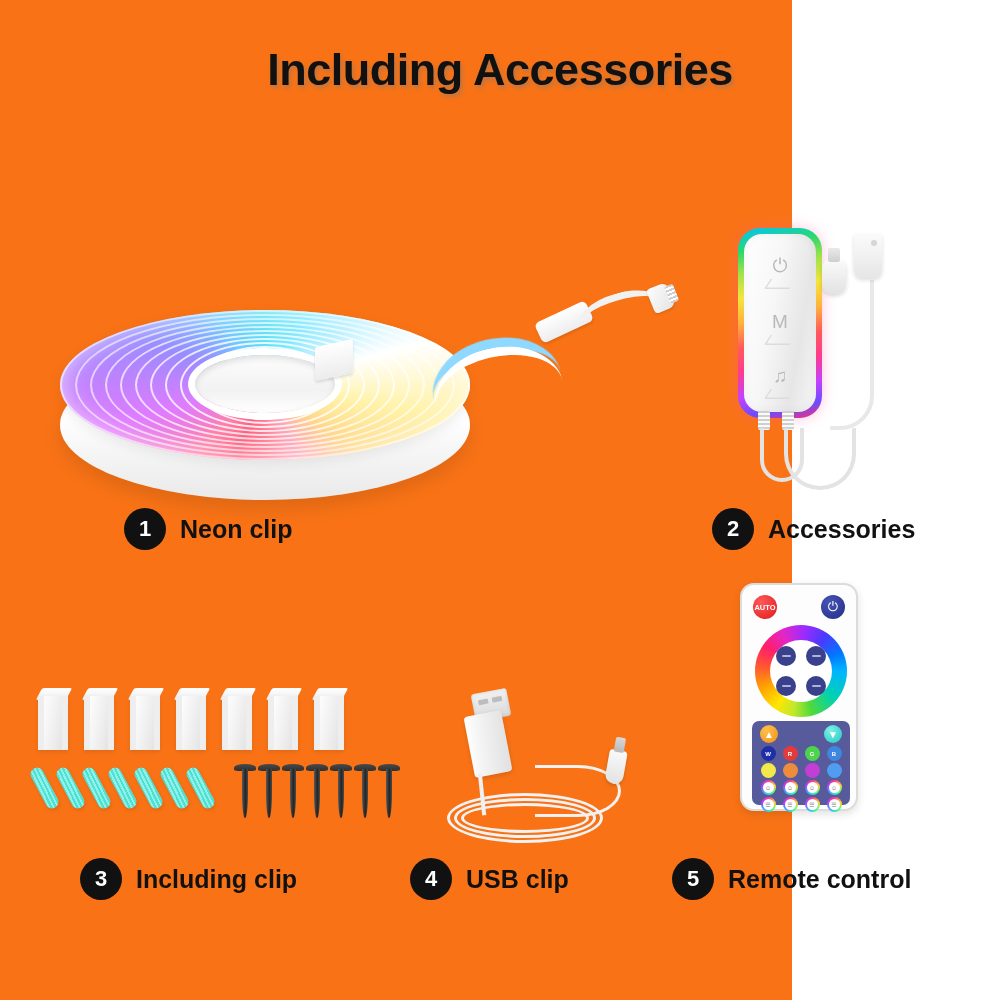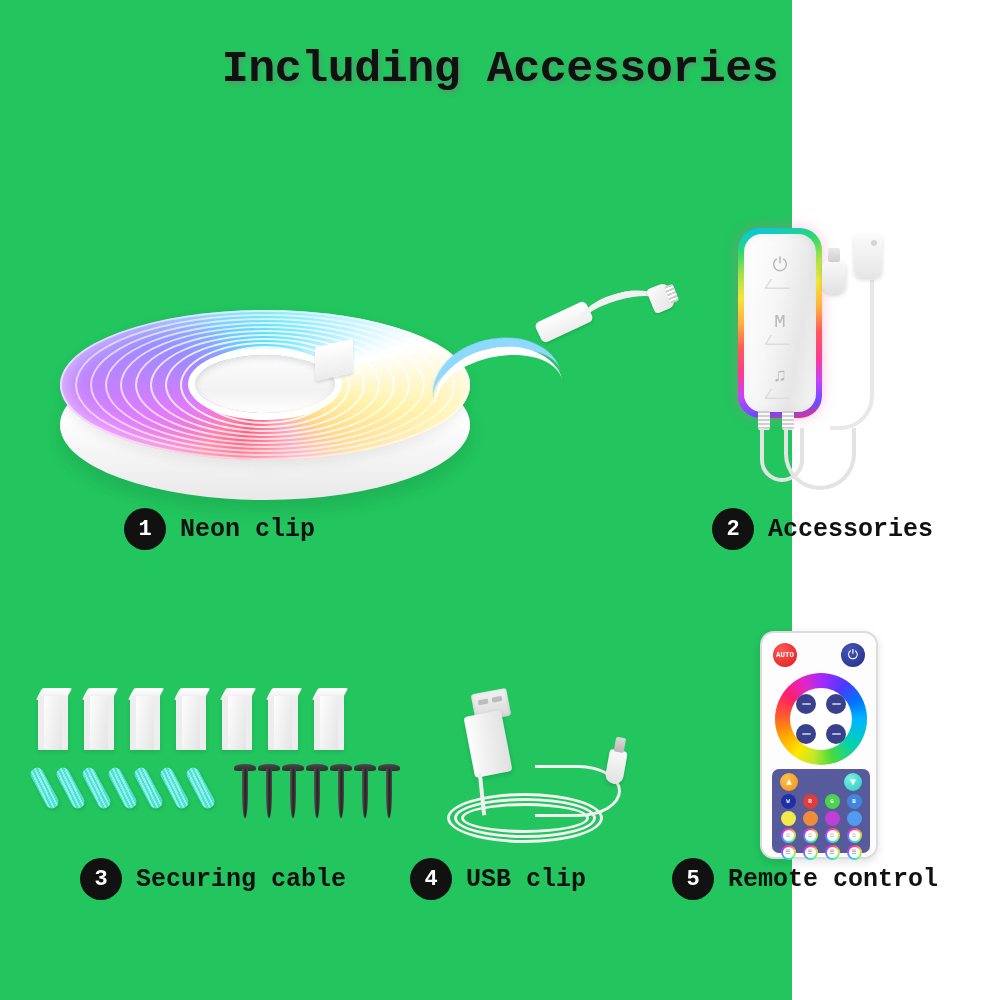--- a/index.html
+++ b/index.html
@@ -6,22 +6,21 @@
   * { box-sizing: border-box; margin: 0; padding: 0; }
   html, body {
     width: 1000px; height: 1000px;
     background: #ffffff;
     font-family: "Liberation Sans", sans-serif;
     overflow: hidden;
   }
   #page {
     position: relative;
     width: 792px; height: 1000px;
-    background: #22c55e;
-    font-family: Liberation Mono, monospace;
+    background: #f97316;
   }
 
   
   .title {
     position: absolute; left: 0; top: 44px; width: 1000px;
     text-align: center;
     font-size: 45px; font-weight: bold; color: #111111;
     letter-spacing: -0.5px;
     text-shadow: 2px 3px 4px rgba(120,120,120,.45);
   }
@@ -298,21 +297,21 @@
     transform: rotate(10deg);
     box-shadow: 0 2px 4px rgba(0,0,0,.16);
   }
   .dc-plug::before {
     content:""; position:absolute; left:4px; top:-13px;
     width:10px; height:15px; border-radius:2px;
     background: linear-gradient(180deg,#d8d8d8,#b9b9b9);
   }
 
   
-  .remote-wrap { position: absolute; left: 740px; top: 631px; width: 124px; height: 235px; margin-left: 20px; }
+  .remote-wrap { position: absolute; left: 740px; top: 583px; width: 124px; height: 235px; }
   .remote-body {
     position: absolute; left: 0; top: 0; width: 118px; height: 228px;
     background: #fdfdfd;
     border: 2px solid #dcdcdc;
     border-radius: 14px;
     box-shadow: 0 3px 8px rgba(0,0,0,.12);
   }
   .rm-auto {
     position: absolute; left: 11px; top: 10px;
     width: 24px; height: 24px; border-radius: 50%;
@@ -524,21 +523,21 @@
         </div>
         <div class="screw" style="left: 340px; top: 76px;">
           <div class="head"></div>
           <div class="shaft"></div>
         </div>
       </div>
   </div>
 
   <div class="label-row" style="left:80px; top:858px;">
     <div class="badge">3</div>
-    <div class="label-text">Securing cable</div>
+    <div class="label-text">Including clip</div>
   </div>
 
   <div class="usb-wrap">
     <div class="usb-head"></div>
     <div class="usb-shell"></div>
     <div class="usb-cord"></div>
     <div class="cord-loop" style="left:22px; top:128px; width:156px; height:50px;"></div>
     <div class="cord-loop" style="left:29px; top:133px; width:142px; height:40px;"></div>
     <div class="cord-loop" style="left:36px; top:138px; width:128px; height:30px;"></div>
     <div class="cord-loop" style="left:110px; top:100px; width:86px; height:52px; border-radius:0 50% 50% 0; border-left:0;"></div>

